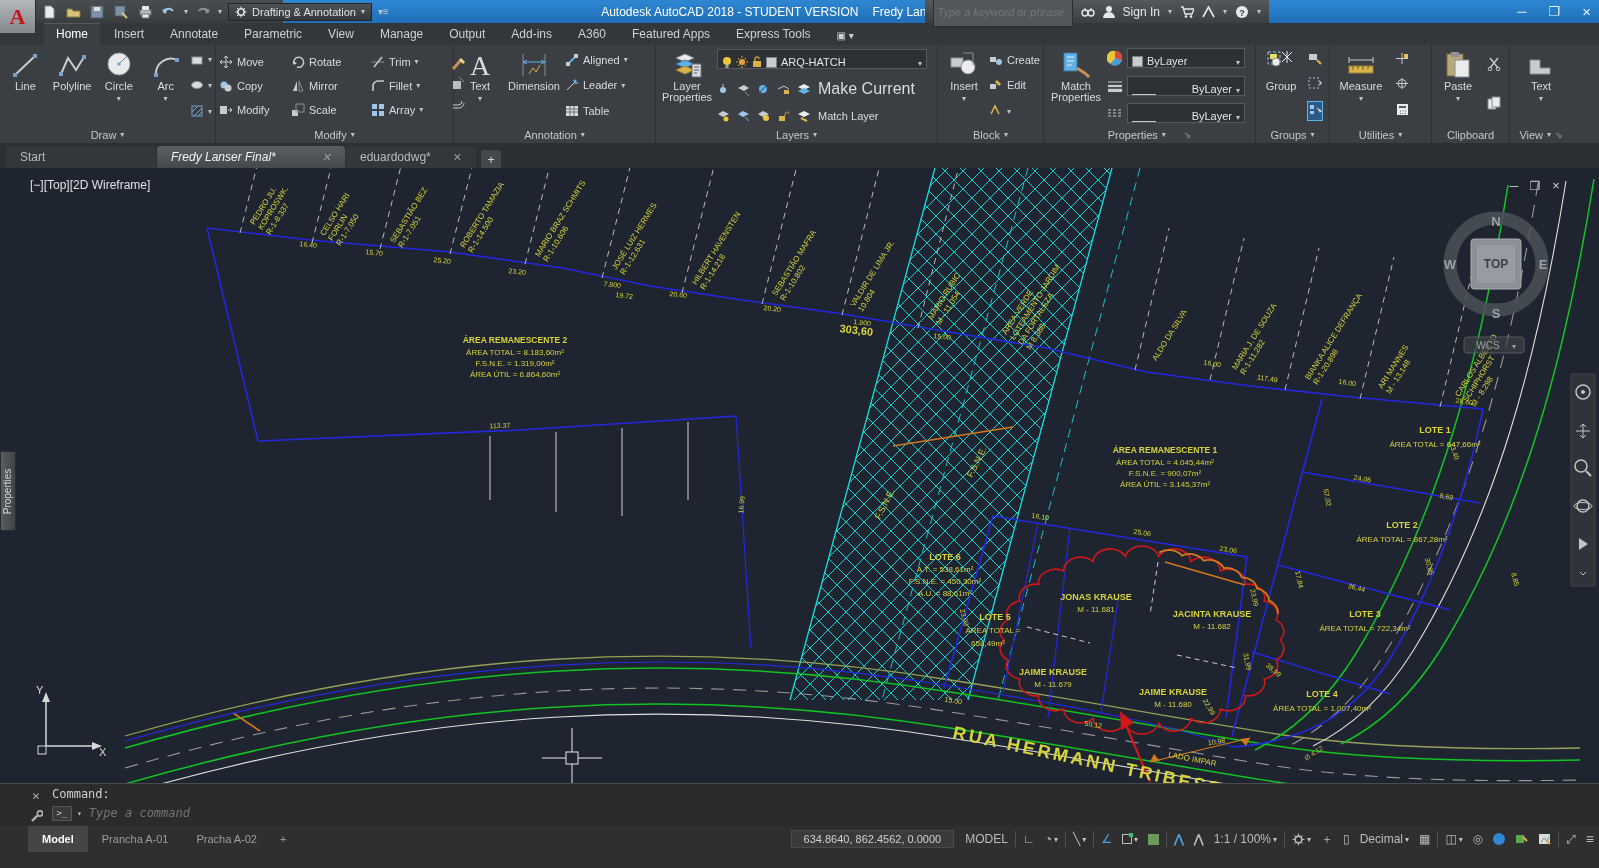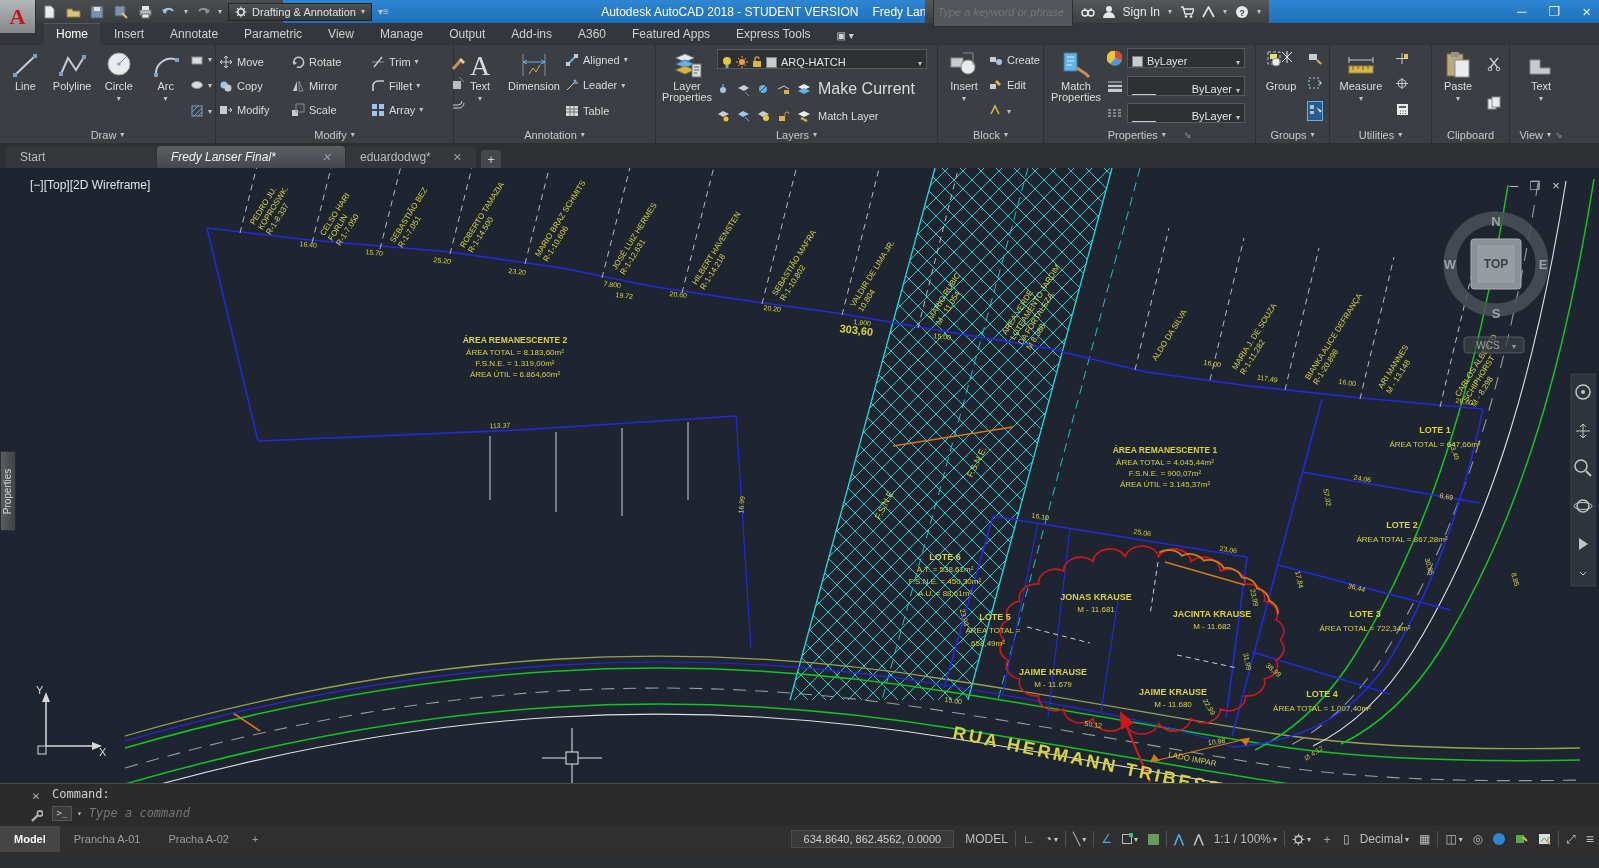--- a/index.html
+++ b/index.html
@@ -70,21 +70,21 @@
   #cmd .gut{position:absolute;left:26px;top:0;width:20px;height:43px;display:flex;flex-direction:column;
     align-items:center;justify-content:space-around;color:#b0b3b5;}
   #cmd .row1{position:absolute;left:52px;top:3px;}
   #cmd .row2{position:absolute;left:52px;top:21px;display:flex;align-items:center;gap:5px;}
   #cmd .pbox{width:20px;height:15px;background:#3a3a3a;border:1px solid #555;color:#c8c8c8;
     font-size:9px;display:flex;align-items:center;justify-content:center;}
   #cmd input{background:transparent;border:none;outline:none;color:#9a9a9a;font-style:italic;
     font-family:"DejaVu Sans Mono",monospace;font-size:12px;width:400px;}
   
   #status{position:absolute;left:0;top:826px;width:1599px;height:26px;background:#2f2f2f;
-    display:flex;align-items:center;font-size:11px;color:#b8bcc0;}
+    display:flex;align-items:center;font-size:11px;color:#b8bcc0;padding-left:28px;}
   .ltab{height:26px;display:flex;align-items:center;padding:0 14px;color:#9a9da0;}
   .ltab.active{background:#454545;color:#fff;font-weight:bold;}
   .ltab.plusbox{padding:0 9px;}
   #coords{margin-left:auto;background:#3a3a3a;border:1px solid #4a4a4a;color:#d0d0d0;
     padding:2px 12px;margin-right:6px;}
   .sic{display:flex;align-items:center;gap:2px;padding:0 5px;height:22px;color:#b8bcc0;font-size:12px;}
   .sic.blue{color:#4ba6e8;}
   .sep{width:1px;height:16px;background:#525252;margin:0 2px;}
   #statusfill{position:absolute;left:0;top:852px;width:1599px;height:16px;background:#2c2e30;}
   text{user-select:none;}

